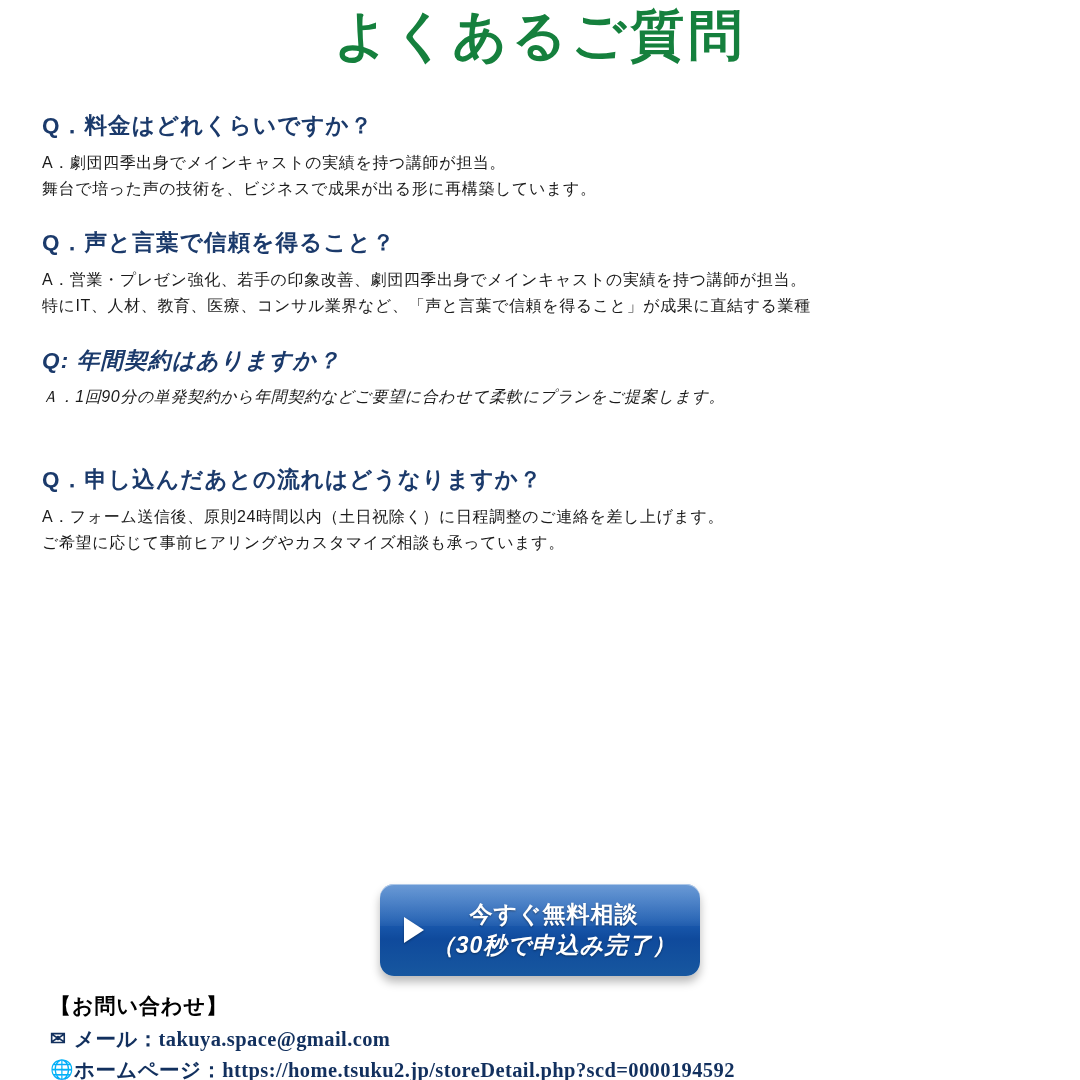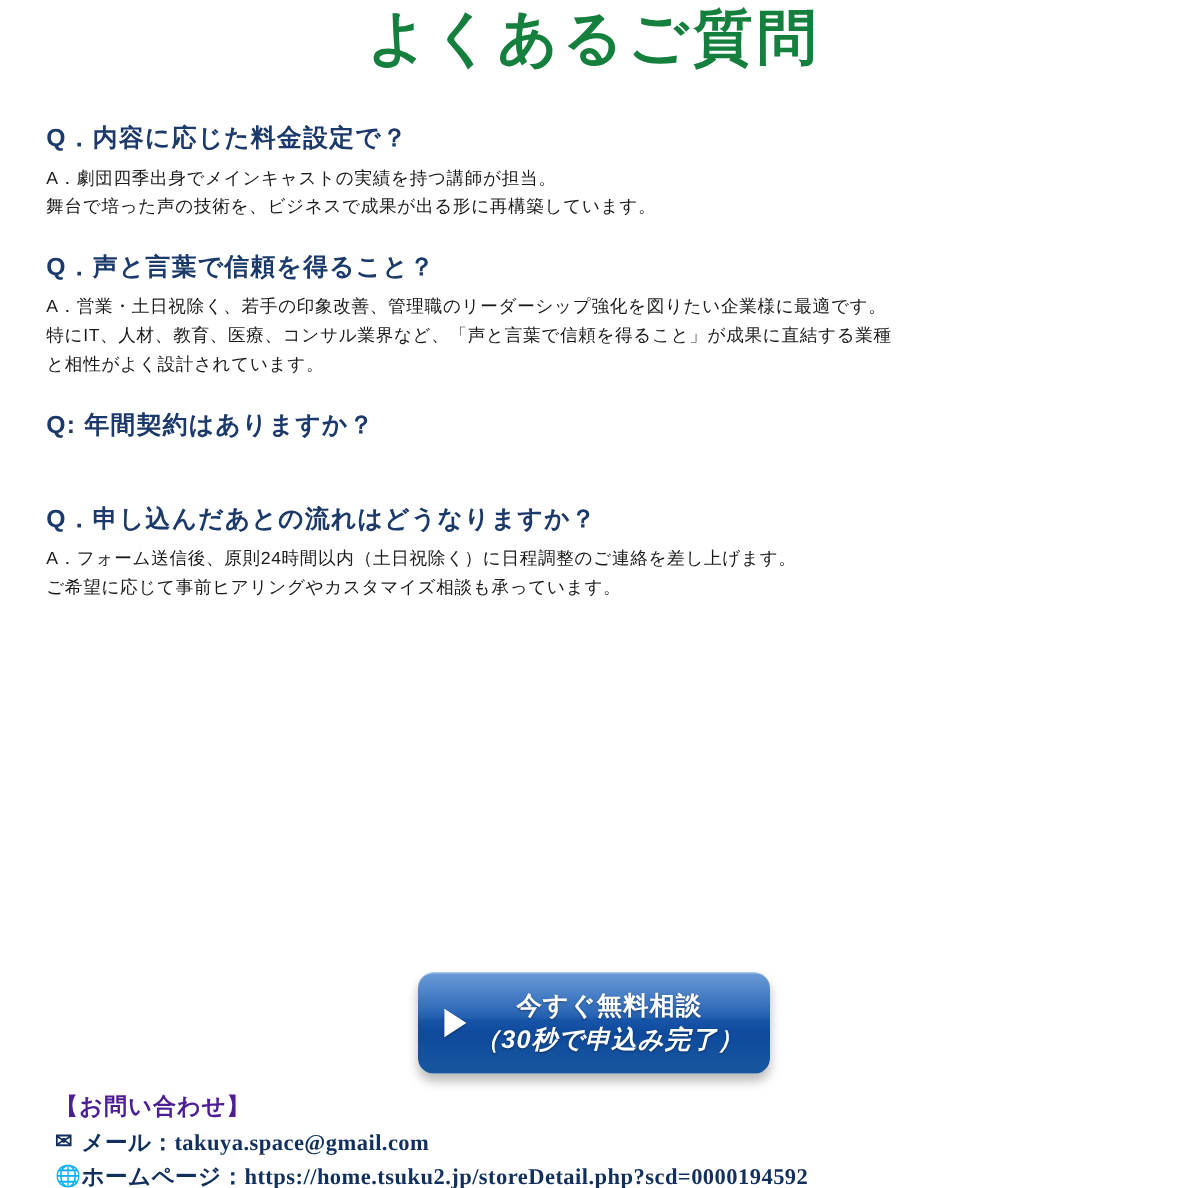--- a/index.html
+++ b/index.html
@@ -123,21 +123,21 @@
     left: 50px;
     top: 992px;
     color: #12305e;
     font-family: "Liberation Serif", "DejaVu Serif", serif;
     font-weight: bold;
   }
   .contact-title {
     font-size: 21px;
     letter-spacing: 1px;
     margin: 0 0 4px 0;
-    color: #4c1d95;
+    color: #000000;
   }
   .contact-row {
     display: flex;
     align-items: center;
     font-size: 20.5px;
     letter-spacing: 0.4px;
     line-height: 1.5;
     margin: 0;
     color: #12305e;
   }
@@ -151,39 +151,41 @@
 </head>
 <body>
 
 <div class="page">
 
   <h1 class="page-title">よくあるご質問</h1>
 
   <div class="faq-list">
 
     <div class="faq-item">
-      <p class="faq-q">Q．内容に応じた料金設定で？</p>
+      <p class="faq-q">Q．料金はどれくらいですか？</p>
       <p class="faq-a">
         <span class="line">A．劇団四季出身でメインキャストの実績を持つ講師が担当。</span>
         <span class="line">舞台で培った声の技術を、ビジネスで成果が出る形に再構築しています。</span>
       </p>
     </div>
 
     <div class="faq-item">
       <p class="faq-q">Q．声と言葉で信頼を得ること？</p>
       <p class="faq-a">
-        <span class="line">A．営業・土日祝除く、若手の印象改善、管理職のリーダーシップ強化を図りたい企業様に最適です。</span>
+        <span class="line">A．営業・プレゼン強化、若手の印象改善、劇団四季出身でメインキャストの実績を持つ講師が担当。</span>
         <span class="line">特にIT、人材、教育、医療、コンサル業界など、「声と言葉で信頼を得ること」が成果に直結する業種</span>
-        <span class="line">と相性がよく設計されています。</span>
-      </p>
-    </div>
-
-
-    <div class="faq-item" style="margin-top:15px;">
+      </p>
+    </div>
+
+
+    <div class="faq-item" style="margin-top:15px;font-style:italic;">
       <p class="faq-q">Q: 年間契約はありますか？</p>
+      <p class="faq-a">
+        <span class="line">Ａ．1回90分の単発契約から年間契約などご要望に合わせて柔軟にプランをご提案します。</span>
+      </p>
     </div>
 
     <div class="faq-item" style="margin-top:54px;">
       <p class="faq-q">Q．申し込んだあとの流れはどうなりますか？</p>
       <p class="faq-a">
         <span class="line">A．フォーム送信後、原則24時間以内（土日祝除く）に日程調整のご連絡を差し上げます。</span>
         <span class="line">ご希望に応じて事前ヒアリングやカスタマイズ相談も承っています。</span>
       </p>
     </div>
 

